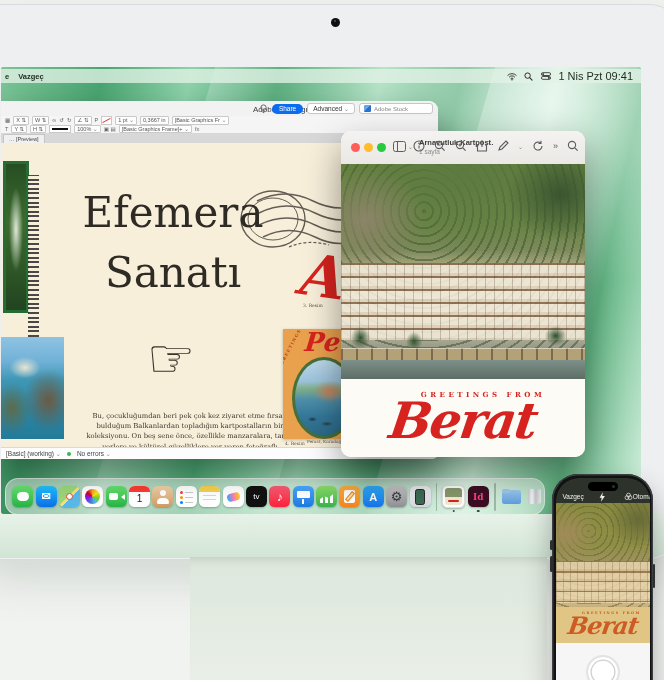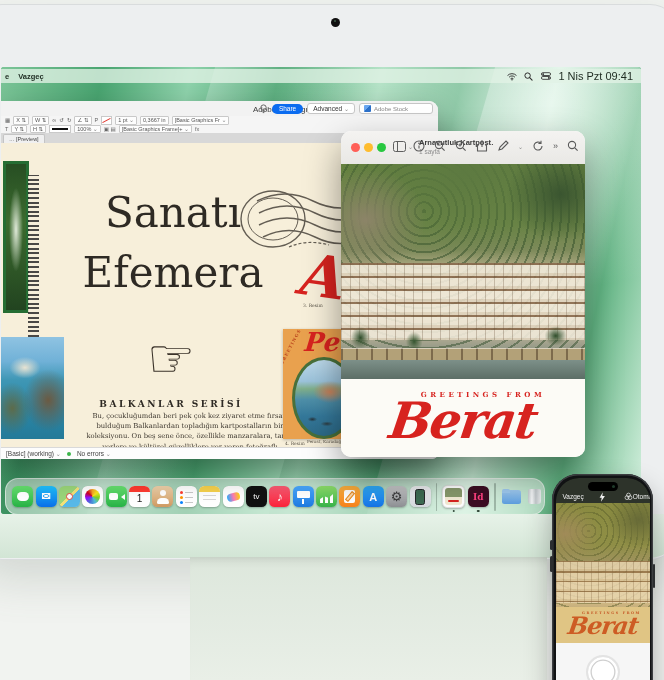--- a/index.html
+++ b/index.html
@@ -347,27 +347,26 @@
             <ellipse cx="44" cy="32" rx="32" ry="28" stroke="#4a443c" fill="none" stroke-width="1.4"></ellipse>
             <ellipse cx="44" cy="32" rx="25" ry="21" stroke="#4a443c" fill="none" stroke-width="1"></ellipse>
             <path d="M28 14 q28 -14 56 0 q28 14 56 0" stroke="#4a443c" fill="none" stroke-width="1.4"></path>
             <path d="M30 26 q28 -14 56 0 q28 14 54 0" stroke="#4a443c" fill="none" stroke-width="1.4"></path>
             <path d="M30 38 q28 -14 56 0 q28 14 54 0" stroke="#4a443c" fill="none" stroke-width="1.4"></path>
             <path d="M34 50 q26 -13 52 0 q26 13 50 0" stroke="#4a443c" fill="none" stroke-width="1.4"></path>
             <path d="M60 60 q18 -8 40 -2" stroke="#4a443c" fill="none" stroke-width="1.2" stroke-dasharray="3 2"></path>
           </svg>
 
           <div class="doc-title">
+            <div>Efemera</div>
             <div>Sanatı</div>
-            <div>Efemera</div>
           </div>
 
           <div class="ph-coast"></div>
           <div class="hand">☞</div>
-          <div class="series">BALKANLAR SERİSİ</div>
           <div class="doc-body">Bu, çocukluğumdan beri pek çok kez ziyaret etme fırsatı bulduğum Balkanlardan topladığım kartpostalların bir koleksiyonu. On beş sene önce, özellikle manzaralara, tarihi yerlere ve kültürel güzelliklere yer veren fotoğraflı kartpostallar toplamaya başladım.</div>
 
           <span class="partial-letter">A</span>
           <span class="cap" style="left:302px;top:160px">3. Resim</span>
 
           <div class="orange-card">
             <span class="oc-greet">GREETINGS FROM</span>
             <span class="oc-city">Perast</span>
             <div class="oc-oval"></div>
           </div>

